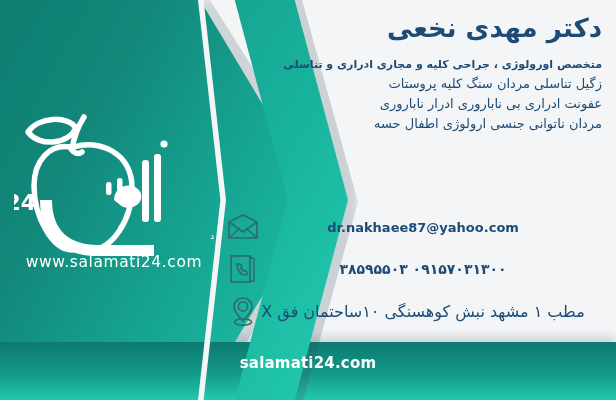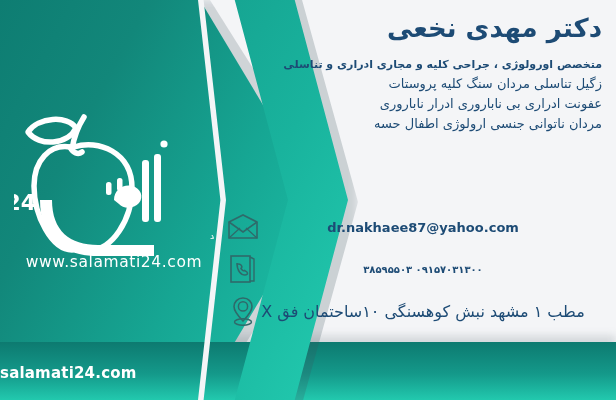--- a/index.html
+++ b/index.html
@@ -99,21 +99,22 @@
     bottom: 52px;
     height: 12px;
     background: rgba(60,80,90,0.18);
     filter: blur(4px);
     z-index: 1;
   }
   .bottom-bar-text {
     position: absolute;
     left: 0;
     right: 0;
-    bottom: 18px;
+    bottom: 28px;
+    text-align: center;
     color: #ffffff;
     font-family: "DejaVu Sans", "Liberation Sans", sans-serif;
     font-size: 15px;
     font-weight: bold;
     letter-spacing: 0.2px;
     direction: ltr;
     z-index: 6;
   }
 
   
@@ -193,21 +194,21 @@
     flex: 1 1 auto;
     text-align: center;
     color: #1d4b75;
     font-size: 13px;
     font-weight: bold;
     direction: ltr;
     padding-right: 6px;
   }
   .contact-text.fa {
     direction: rtl;
-    font-size: 10px;
+    font-size: 14px;
   }
   .contact-text.addr {
     direction: rtl;
     font-size: 16px;
     font-weight: normal;
   }
 </style>
 </head>
 <body>
 

